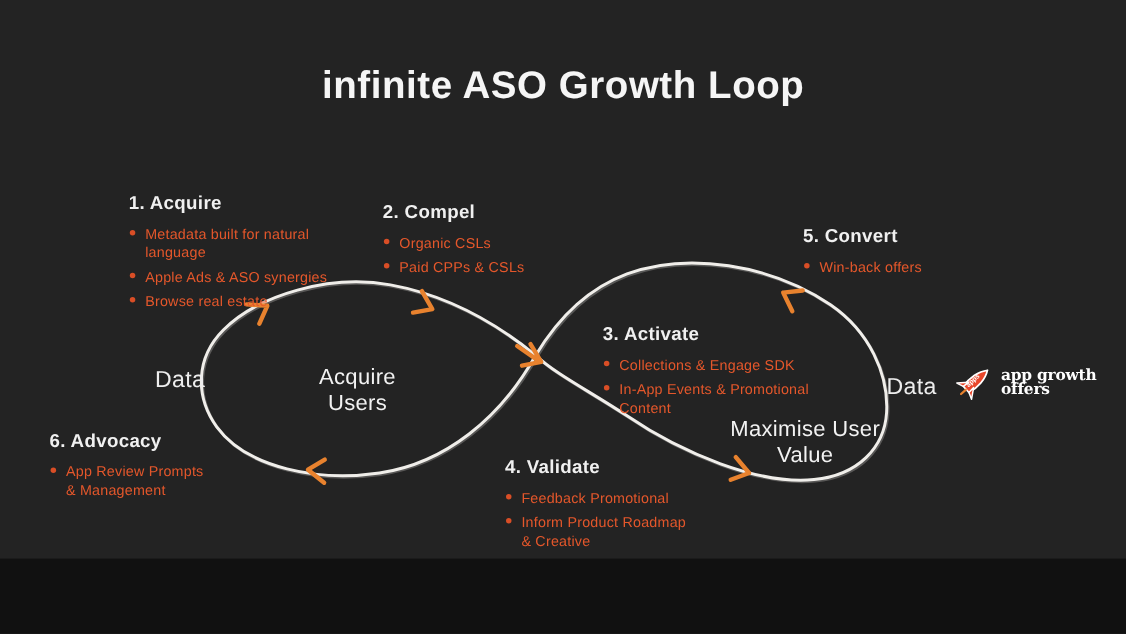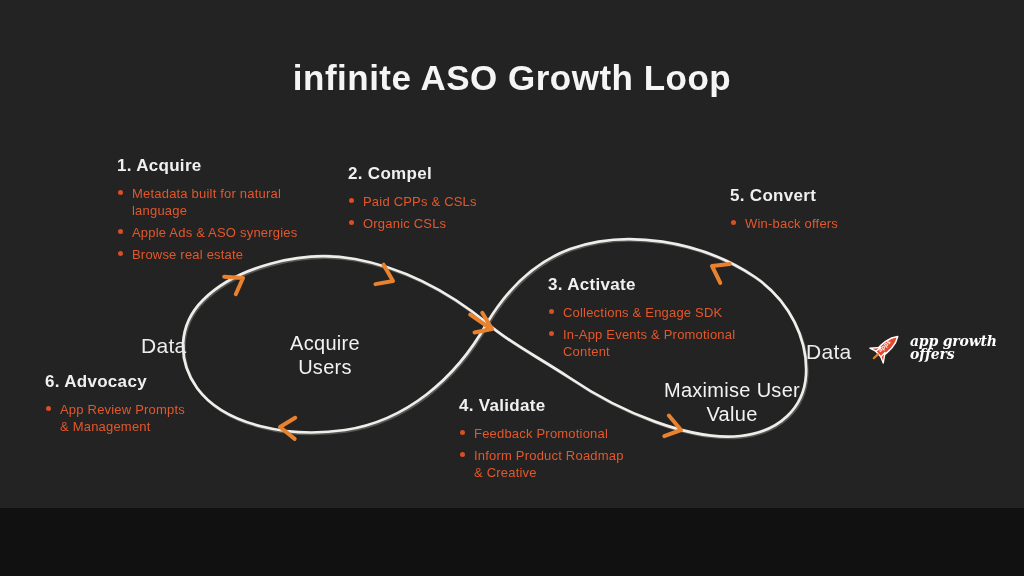--- a/index.html
+++ b/index.html
@@ -9,21 +9,21 @@
     background:#232323;
     overflow:hidden;
     font-family:"Liberation Sans", sans-serif;
   }
   .title{
     position:absolute;left:0;top:58px;width:1024px;
     text-align:center;
     color:#F5F5F5;font-size:35px;font-weight:700;letter-spacing:.5px;
   }
   .loop-svg{position:absolute;left:0;top:0;}
-  .stage{position:absolute;}
+  .stage{position:absolute;margin-top:19px;}
   .stage h3{
     margin:0 0 9px 0;
     color:#F0F0F0;font-size:17px;font-weight:600;letter-spacing:.3px;
   }
   .stage ul{margin:0;padding:0;list-style:none;}
   .stage li{
     position:relative;
     padding-left:15px;margin-bottom:5px;
     color:#E4572B;font-size:13px;line-height:1.32;letter-spacing:.2px;
   }
@@ -49,21 +49,21 @@
   }
   .data-left{left:141px;top:334px;}
   .data-right{left:806px;top:340px;}
   .logo{
     position:absolute;left:866px;top:329px;
     display:flex;align-items:center;
   }
   .logo .wordmark{
     margin-left:6px;
     color:#FFFFFF;font-family:"DejaVu Serif", serif;font-weight:700;
-    font-size:14px;line-height:.95;letter-spacing:-.2px;font-style:italic;
+    font-size:14px;line-height:.95;letter-spacing:-.2px;
   }
 </style>
 </head>
 <body>
 
 <div class="slide">
 
   <svg class="loop-svg" width="1024" height="576" viewBox="0 0 1024 576">
     <g fill="none" stroke-linecap="round" stroke-linejoin="round">
 
@@ -95,22 +95,22 @@
     <ul>
       <li><span class="dot"></span><span>Metadata built for natural language</span></li>
       <li><span class="dot"></span><span>Apple Ads &amp; ASO synergies</span></li>
       <li><span class="dot"></span><span>Browse real estate</span></li>
     </ul>
   </div>
 
   <div class="stage s2">
     <h3>2. Compel</h3>
     <ul>
+      <li><span class="dot"></span><span>Organic CSLs</span></li>
       <li><span class="dot"></span><span>Paid CPPs &amp; CSLs</span></li>
-      <li><span class="dot"></span><span>Organic CSLs</span></li>
     </ul>
   </div>
 
   <div class="stage s3">
     <h3>3. Activate</h3>
     <ul>
       <li><span class="dot"></span><span>Collections &amp; Engage SDK</span></li>
       <li><span class="dot"></span><span>In-App Events &amp; Promotional Content</span></li>
     </ul>
   </div>

